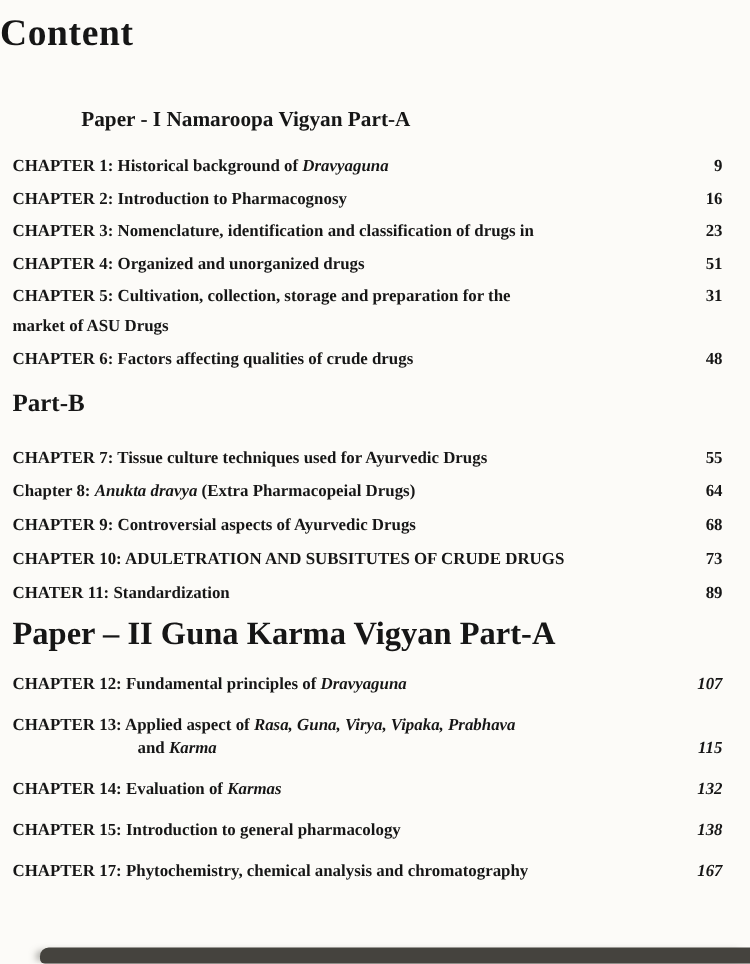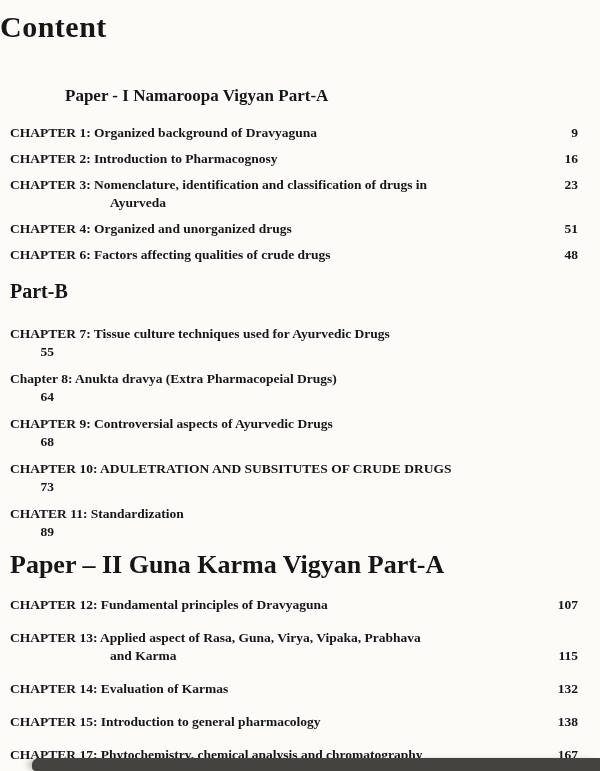--- a/index.html
+++ b/index.html
@@ -25,74 +25,80 @@
   .section-partB  .heading { font-size: 20px; margin: 16px 0 22px 0; }
   .section-paper2 .heading { font-size: 26px; margin: 2px 0 16px 0; }
   .toc-row {
     display: flex;
     align-items: flex-start;
     font-size: 13.5px;
     font-weight: 700;
     line-height: 18px;
   }
   .section-paper1 .toc-row { margin-bottom: 8px; }
-  .section-partB  .toc-row { margin-bottom: 9px; flex-direction: column; }
+  .section-partB  .toc-row { margin-bottom: 9px; }
   .section-paper2 .toc-row { margin-bottom: 15px; align-items: flex-end; }
   .entry-text { flex: 1; }
   .entry-text .line { white-space: nowrap; }
   .entry-text .line.indented { margin-left: 100px; }
   .entry-text .line.cont-flush { margin-top: 6px; }
   .page-num {
     min-width: 44px;
     text-align: right;
     font-weight: 700;
     font-size: 13.5px;
   }
-  .it { }
+  .it { font-style: italic; }
   .scan-edge {
     position: absolute;
     left: 32px; right: 0; bottom: 0;
     height: 13px;
     background: #45433e;
     border-radius: 7px 0 0 4px;
     box-shadow: -6px 0 6px -3px rgba(69,67,62,0.5);
   }
 </style>
 </head>
 <body>
 
 <div class="page-wrap">
   <h1 class="doc-title">Content</h1>
   <div class="toc">
       <div class="section section-paper1">
         <div class="heading">Paper - I Namaroopa Vigyan  Part-A</div>
         <div class="toc-row">
           <div class="entry-text">
-            <div class="line"><span>CHAPTER 1: Organized background of </span><span class="it">Dravyaguna</span></div>
+            <div class="line"><span>CHAPTER 1: Historical background of </span><span class="it">Dravyaguna</span></div>
           </div>
           <div class="page-num">9</div>
         </div>
         <div class="toc-row">
           <div class="entry-text">
             <div class="line"><span>CHAPTER 2: Introduction to Pharmacognosy</span></div>
           </div>
           <div class="page-num">16</div>
         </div>
         <div class="toc-row">
           <div class="entry-text">
             <div class="line"><span>CHAPTER 3: Nomenclature, identification and classification of drugs in</span></div>
-            <div class="line indented"><span>Ayurveda</span></div>
           </div>
           <div class="page-num">23</div>
         </div>
         <div class="toc-row">
           <div class="entry-text">
             <div class="line"><span>CHAPTER 4: Organized and unorganized drugs</span></div>
           </div>
           <div class="page-num">51</div>
+        </div>
+        <div class="toc-row">
+          <div class="entry-text">
+            <div class="line"><span>CHAPTER 5: Cultivation, collection, storage and preparation for the</span></div>
+            <div class="line cont-flush"><span>market of ASU Drugs</span></div>
+          </div>
+          <div class="page-num">31</div>
         </div>
         <div class="toc-row">
           <div class="entry-text">
             <div class="line"><span>CHAPTER 6: Factors affecting qualities of crude drugs</span></div>
           </div>
           <div class="page-num">48</div>
         </div>
       </div>
       <div class="section section-partB">
         <div class="heading">Part-B</div>

